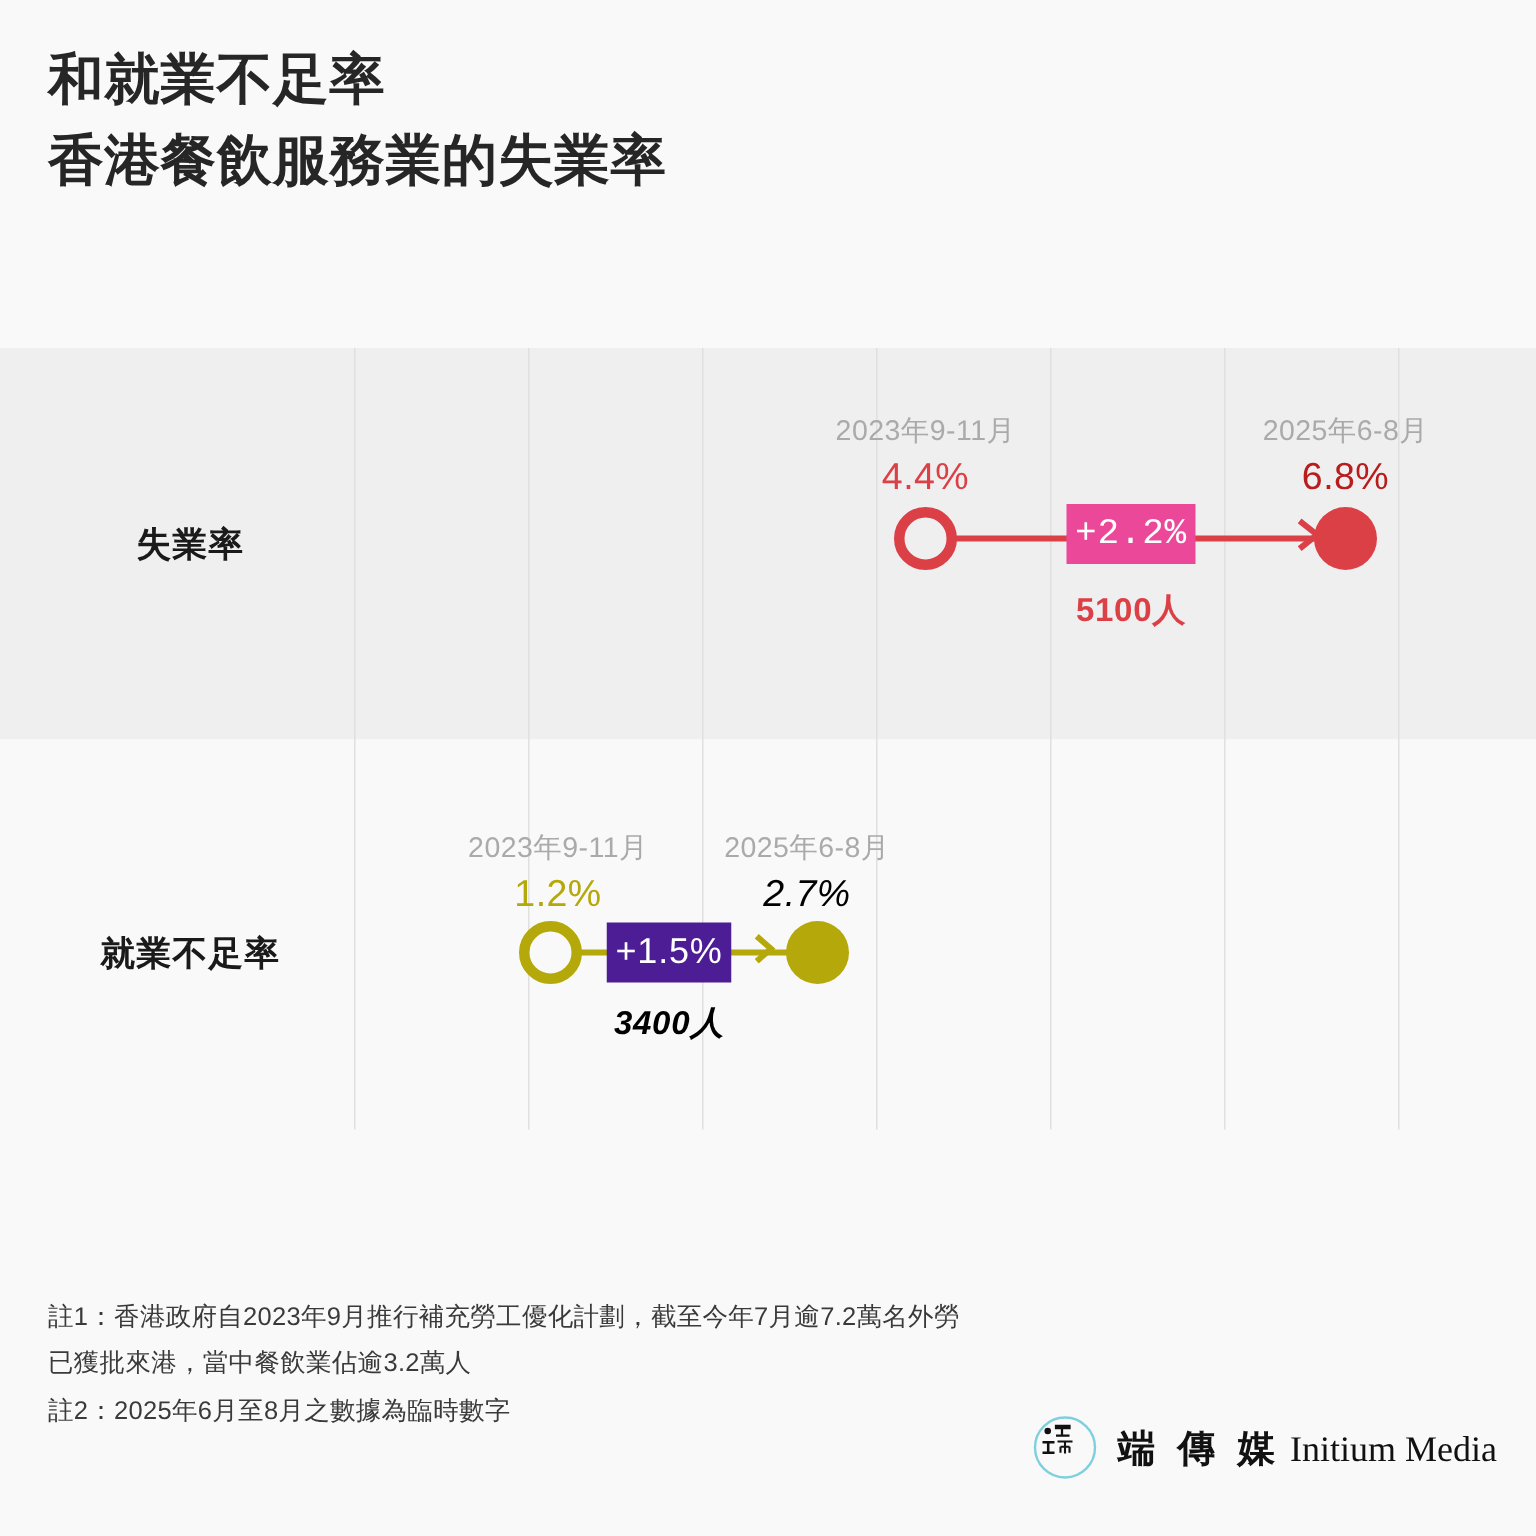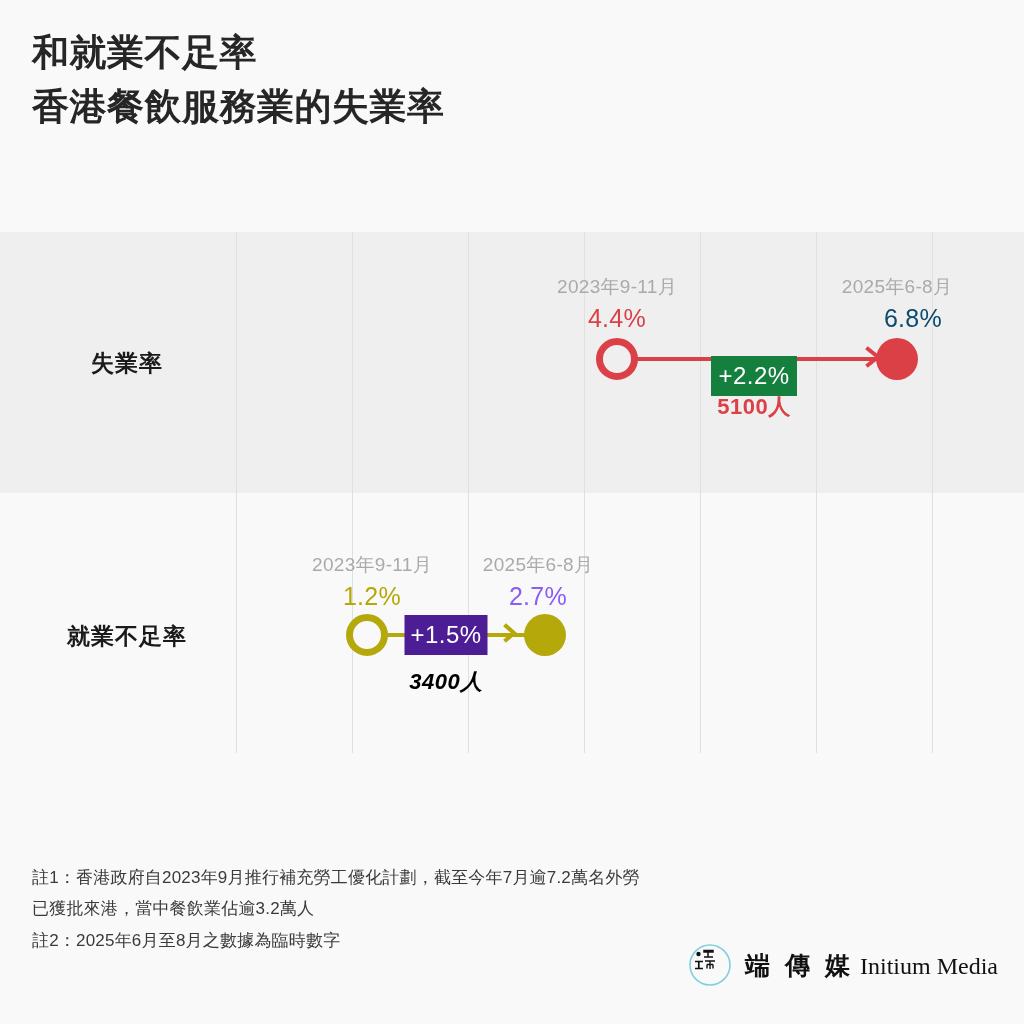--- a/index.html
+++ b/index.html
@@ -227,48 +227,48 @@
   </div>
 
   <div class="row-label" style="left:127px; top:131px;">失業率</div>
 
   <div class="series">
 
     <div class="date-label" style="left:617px; top:42px;">2023年9-11月</div>
     <div class="value-label" style="left:617px; top:72px; color:#DC4047;">4.4%</div>
 
     <div class="date-label" style="left:897px; top:42px;">2025年6-8月</div>
-    <div class="value-label" style="left:897px; top:72px; color:#0c4a6e;margin-left:16px;">6.8%</div>
+    <div class="value-label" style="left:897px; top:72px; color:#b91c1c;">6.8%</div>
 
     <div class="connector" style="left:617px; top:127px; width:260px; background:#DC4047;"></div>
 
     <div class="arrow-head" style="left:874px; top:127px;">
       <svg width="22" height="22" viewBox="0 0 22 22">
         <polyline points="5,3 15,11 5,19" fill="none" stroke="#DC4047" stroke-width="4" stroke-linecap="square" stroke-linejoin="miter"></polyline>
       </svg>
     </div>
 
     <div class="marker marker-hollow on-light" style="left:617px; top:127px; border-color:#DC4047;"></div>
 
     <div class="marker marker-filled" style="left:897px; top:127px; background:#DC4047;"></div>
 
-    <div class="delta-badge" style="left:754px; top:144px; width:86px; height:40px; background:#15803d;">+2.2%</div>
+    <div class="delta-badge" style="left:754px; top:124px; width:86px; height:40px; background:#ec4899;font-family:Liberation Mono, monospace;">+2.2%</div>
 
     <div class="people-label" style="left:754px; top:160px; color:#DC4047;">5100人</div>
   </div>
 
   <div class="row-label" style="left:127px; top:404px;">就業不足率</div>
 
   <div class="series">
 
     <div class="date-label" style="left:372px; top:320px;">2023年9-11月</div>
     <div class="value-label" style="left:372px; top:350px; color:#B5A80A;">1.2%</div>
 
     <div class="date-label" style="left:538px; top:320px;">2025年6-8月</div>
-    <div class="value-label" style="left:538px; top:350px; color:#8b5cf6;">2.7%</div>
+    <div class="value-label" style="left:538px; top:350px; color:#000000;font-style:italic;">2.7%</div>
 
     <div class="connector" style="left:367px; top:403px; width:158px; background:#B5A80A;"></div>
 
     <div class="arrow-head" style="left:511px; top:403px;">
       <svg width="20" height="20" viewBox="0 0 20 20">
         <polyline points="5,3 13,10 5,17" fill="none" stroke="#B5A80A" stroke-width="4" stroke-linecap="square" stroke-linejoin="miter"></polyline>
       </svg>
     </div>
 
     <div class="marker marker-hollow on-pale" style="left:367px; top:403px; border-color:#B5A80A;"></div>

